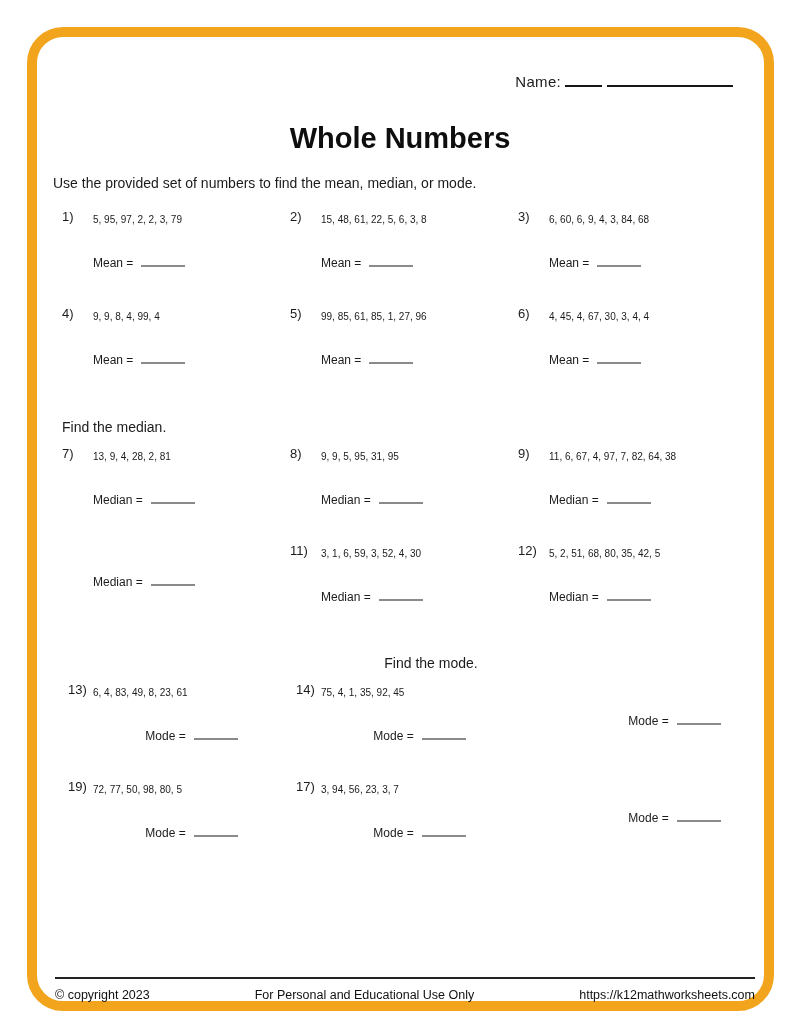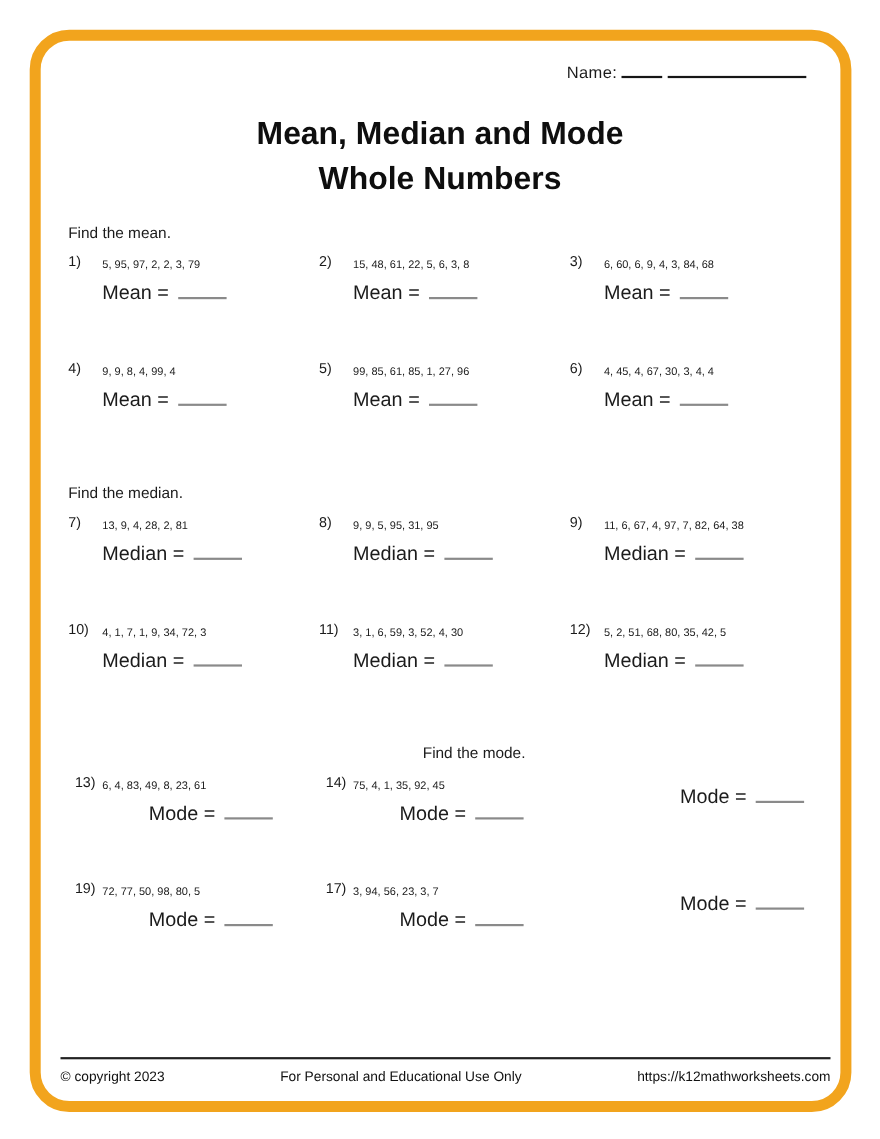--- a/index.html
+++ b/index.html
@@ -11,21 +11,21 @@
     position: relative;
     overflow: hidden;
   }
   .frame {
     position: absolute;
     left: 27px; top: 27px; right: 26px; bottom: 24px;
     border: 10px solid #F2A41D;
     border-radius: 36px;
     pointer-events: none;
   }
-  .content { position: absolute; left: 0; top: 0; width: 800px; }
+  .content { position: absolute; left: 0; top: 16px; width: 800px; }
 
   .name-row {
     padding-top: 56px;
     padding-right: 67px;
     text-align: right;
     font-size: 15px;
     height: 20px;
   }
   .name-label { letter-spacing: 0.3px; }
   .name-blank {
@@ -67,21 +67,21 @@
   .problem { height: 45px; }
   .problem-top { display: flex; align-items: baseline; }
   .pnum {
     width: 31px;
     flex: 0 0 31px;
     font-size: 13px;
     position: relative;
     top: -2px;
   }
   .pnumbers { font-size: 10px; white-space: nowrap; }
-  .answer-line { margin: 9px 0 0 31px; font-size: 18px; }
+  .answer-line { margin: 26px 0 0 31px; font-size: 12px; }
   .answer-blank {
     display: inline-block;
     width: 44px;
     height: 13px;
     margin-left: 8px;
     border-bottom: 2px solid #8a8a8a;
   }
 
   .footer {
     position: absolute;
@@ -100,29 +100,28 @@
 
 <div class="frame"></div>
 
 <div class="content">
 
   <div class="name-row">
     <span class="name-label">Name:</span><span class="name-blank short"></span><span class="name-blank long"></span>
   </div>
 
   <div class="title">
-    <div>Mean, Median and Mode</div>
     <div>Whole Numbers</div>
   </div>
 
+  <div class="instruction">Use the provided set of numbers to find the mean, median, or mode.</div>
 
   <div class="sections">
 
     <div class="section first">
-      <div class="section-heading">Find the mean.</div>
       <div class="problems-grid">
 
         <div class="problem">
           <div class="problem-top">
             <span class="pnum">1)</span>
             <span class="pnumbers">5, 95, 97, 2, 2, 3, 79</span>
           </div>
           <div class="answer-line">
             <span>Mean =</span><span class="answer-blank"></span>
           </div>
@@ -209,24 +208,20 @@
           <div class="problem-top">
             <span class="pnum">9)</span>
             <span class="pnumbers">11, 6, 67, 4, 97, 7, 82, 64, 38</span>
           </div>
           <div class="answer-line">
             <span>Median =</span><span class="answer-blank"></span>
           </div>
         </div>
 
         <div class="problem">
-          <div class="problem-top">
-            <span class="pnum">10)</span>
-            <span class="pnumbers">4, 1, 7, 1, 9, 34, 72, 3</span>
-          </div>
           <div class="answer-line">
             <span>Median =</span><span class="answer-blank"></span>
           </div>
         </div>
 
         <div class="problem">
           <div class="problem-top">
             <span class="pnum">11)</span>
             <span class="pnumbers">3, 1, 6, 59, 3, 52, 4, 30</span>
           </div>

